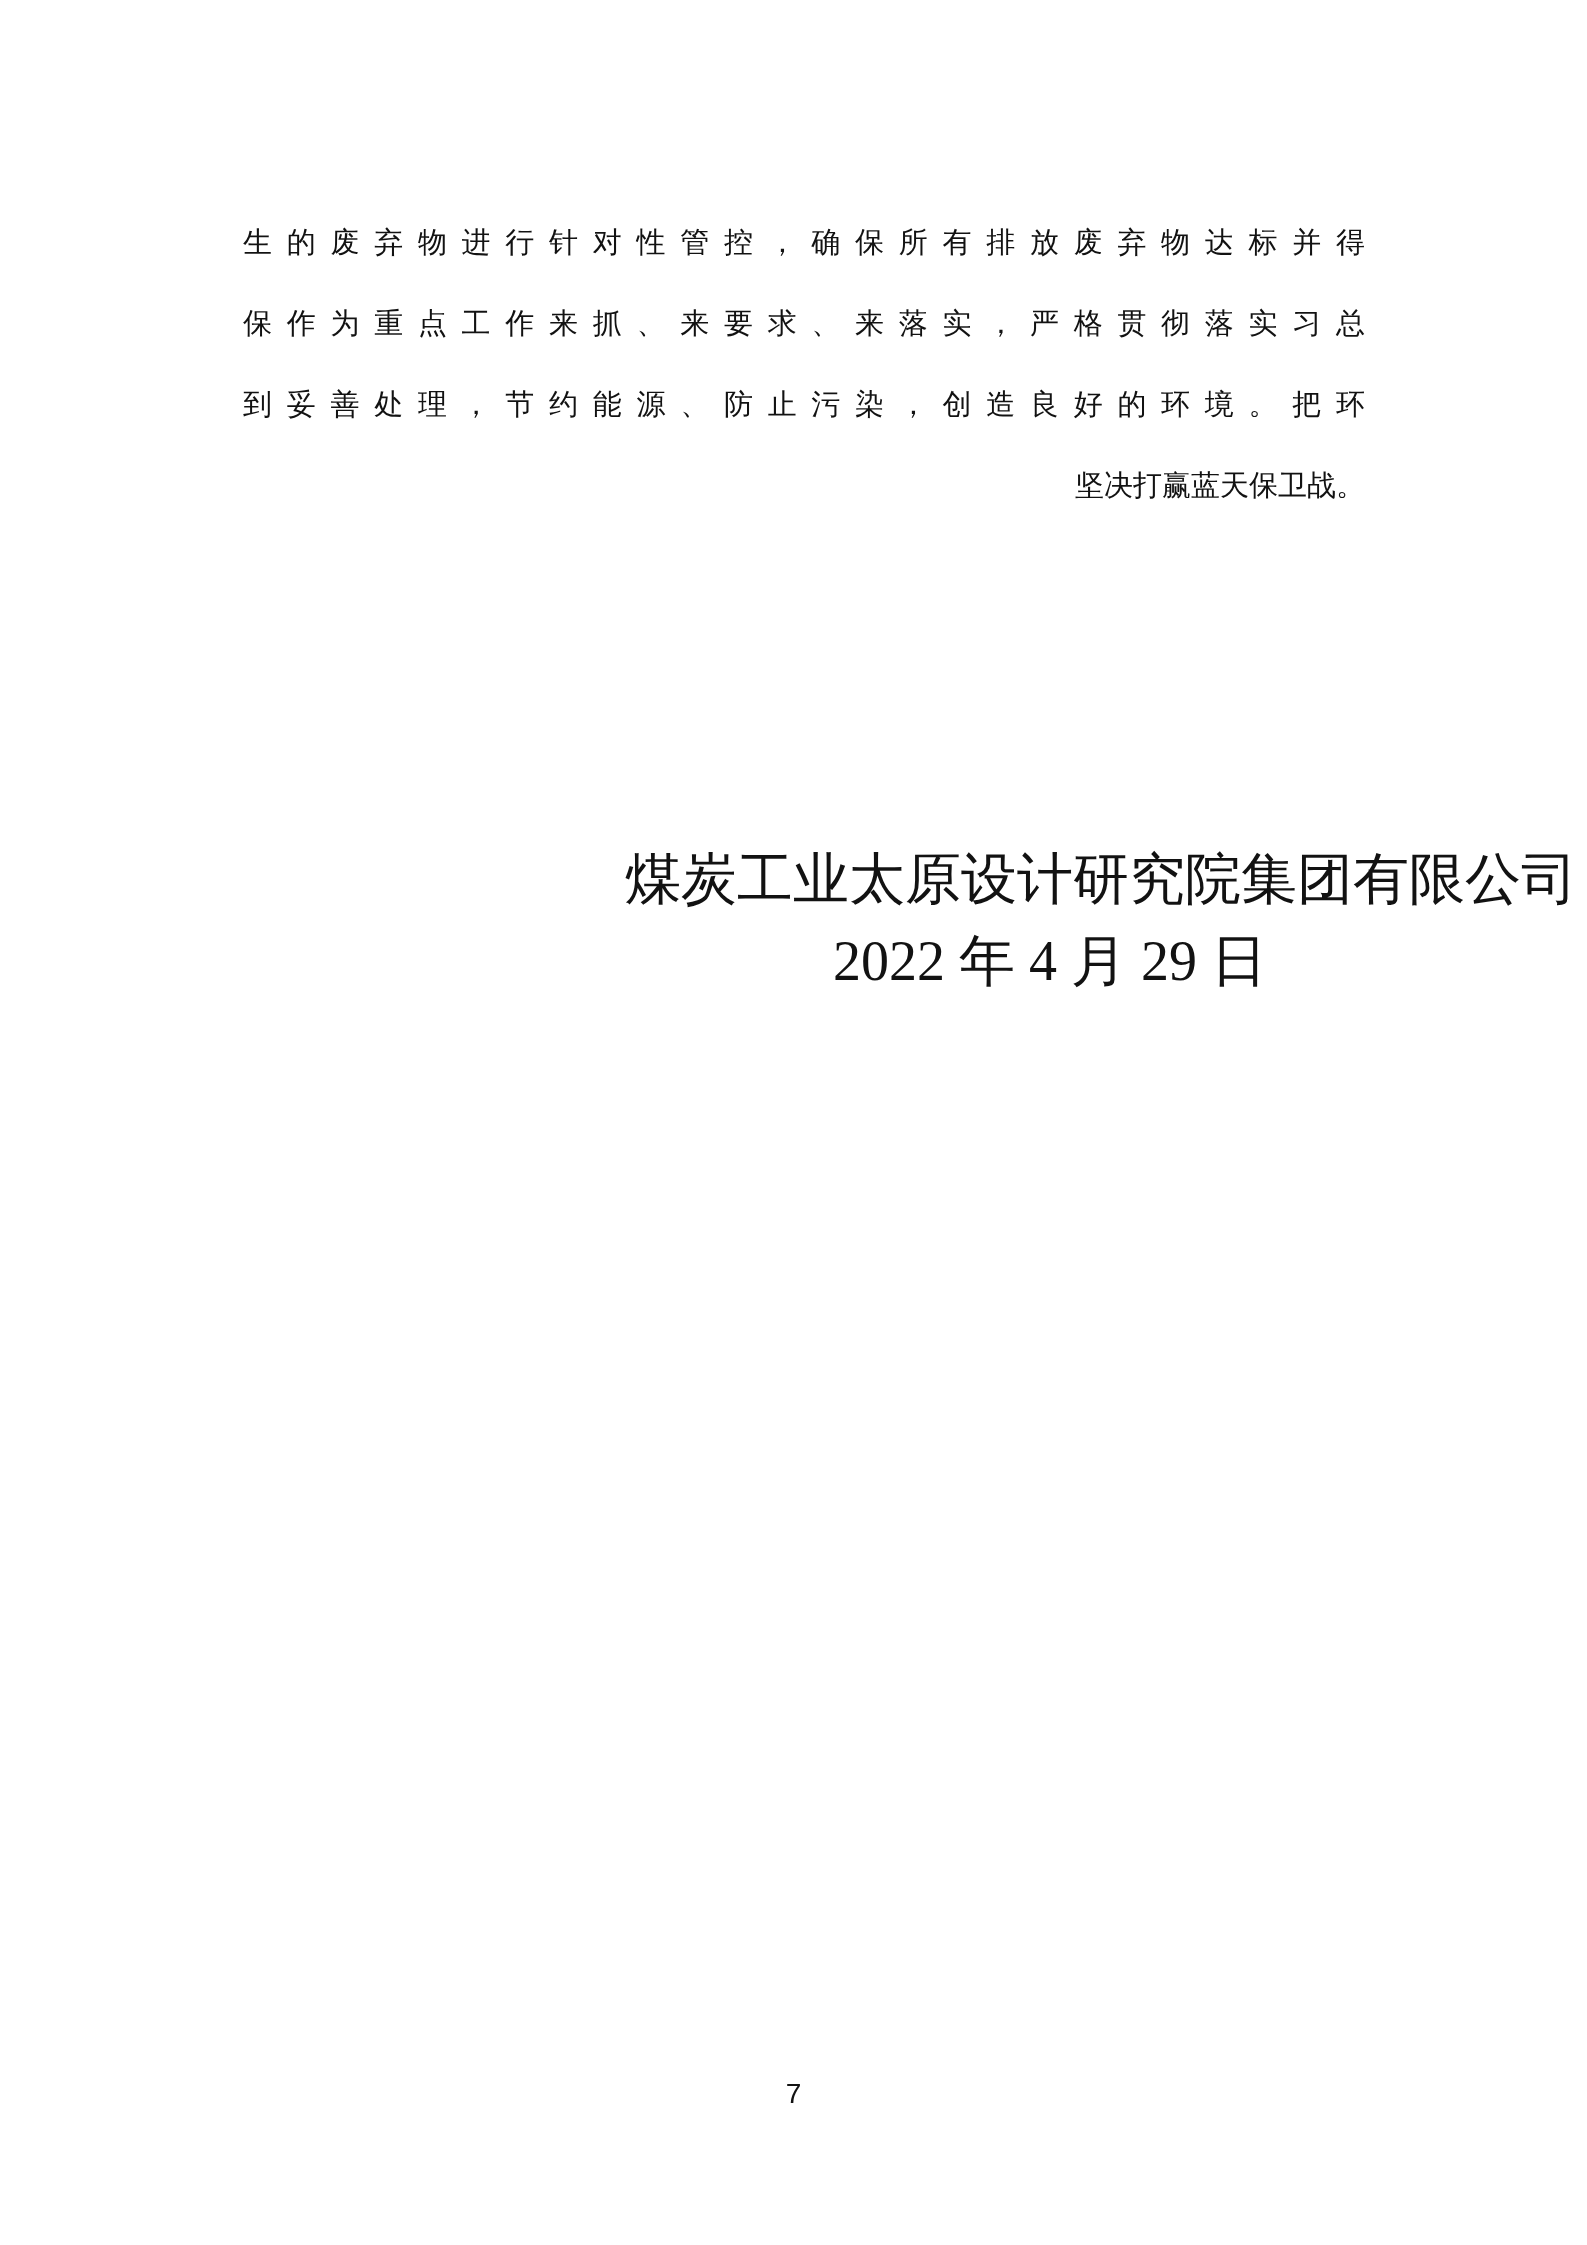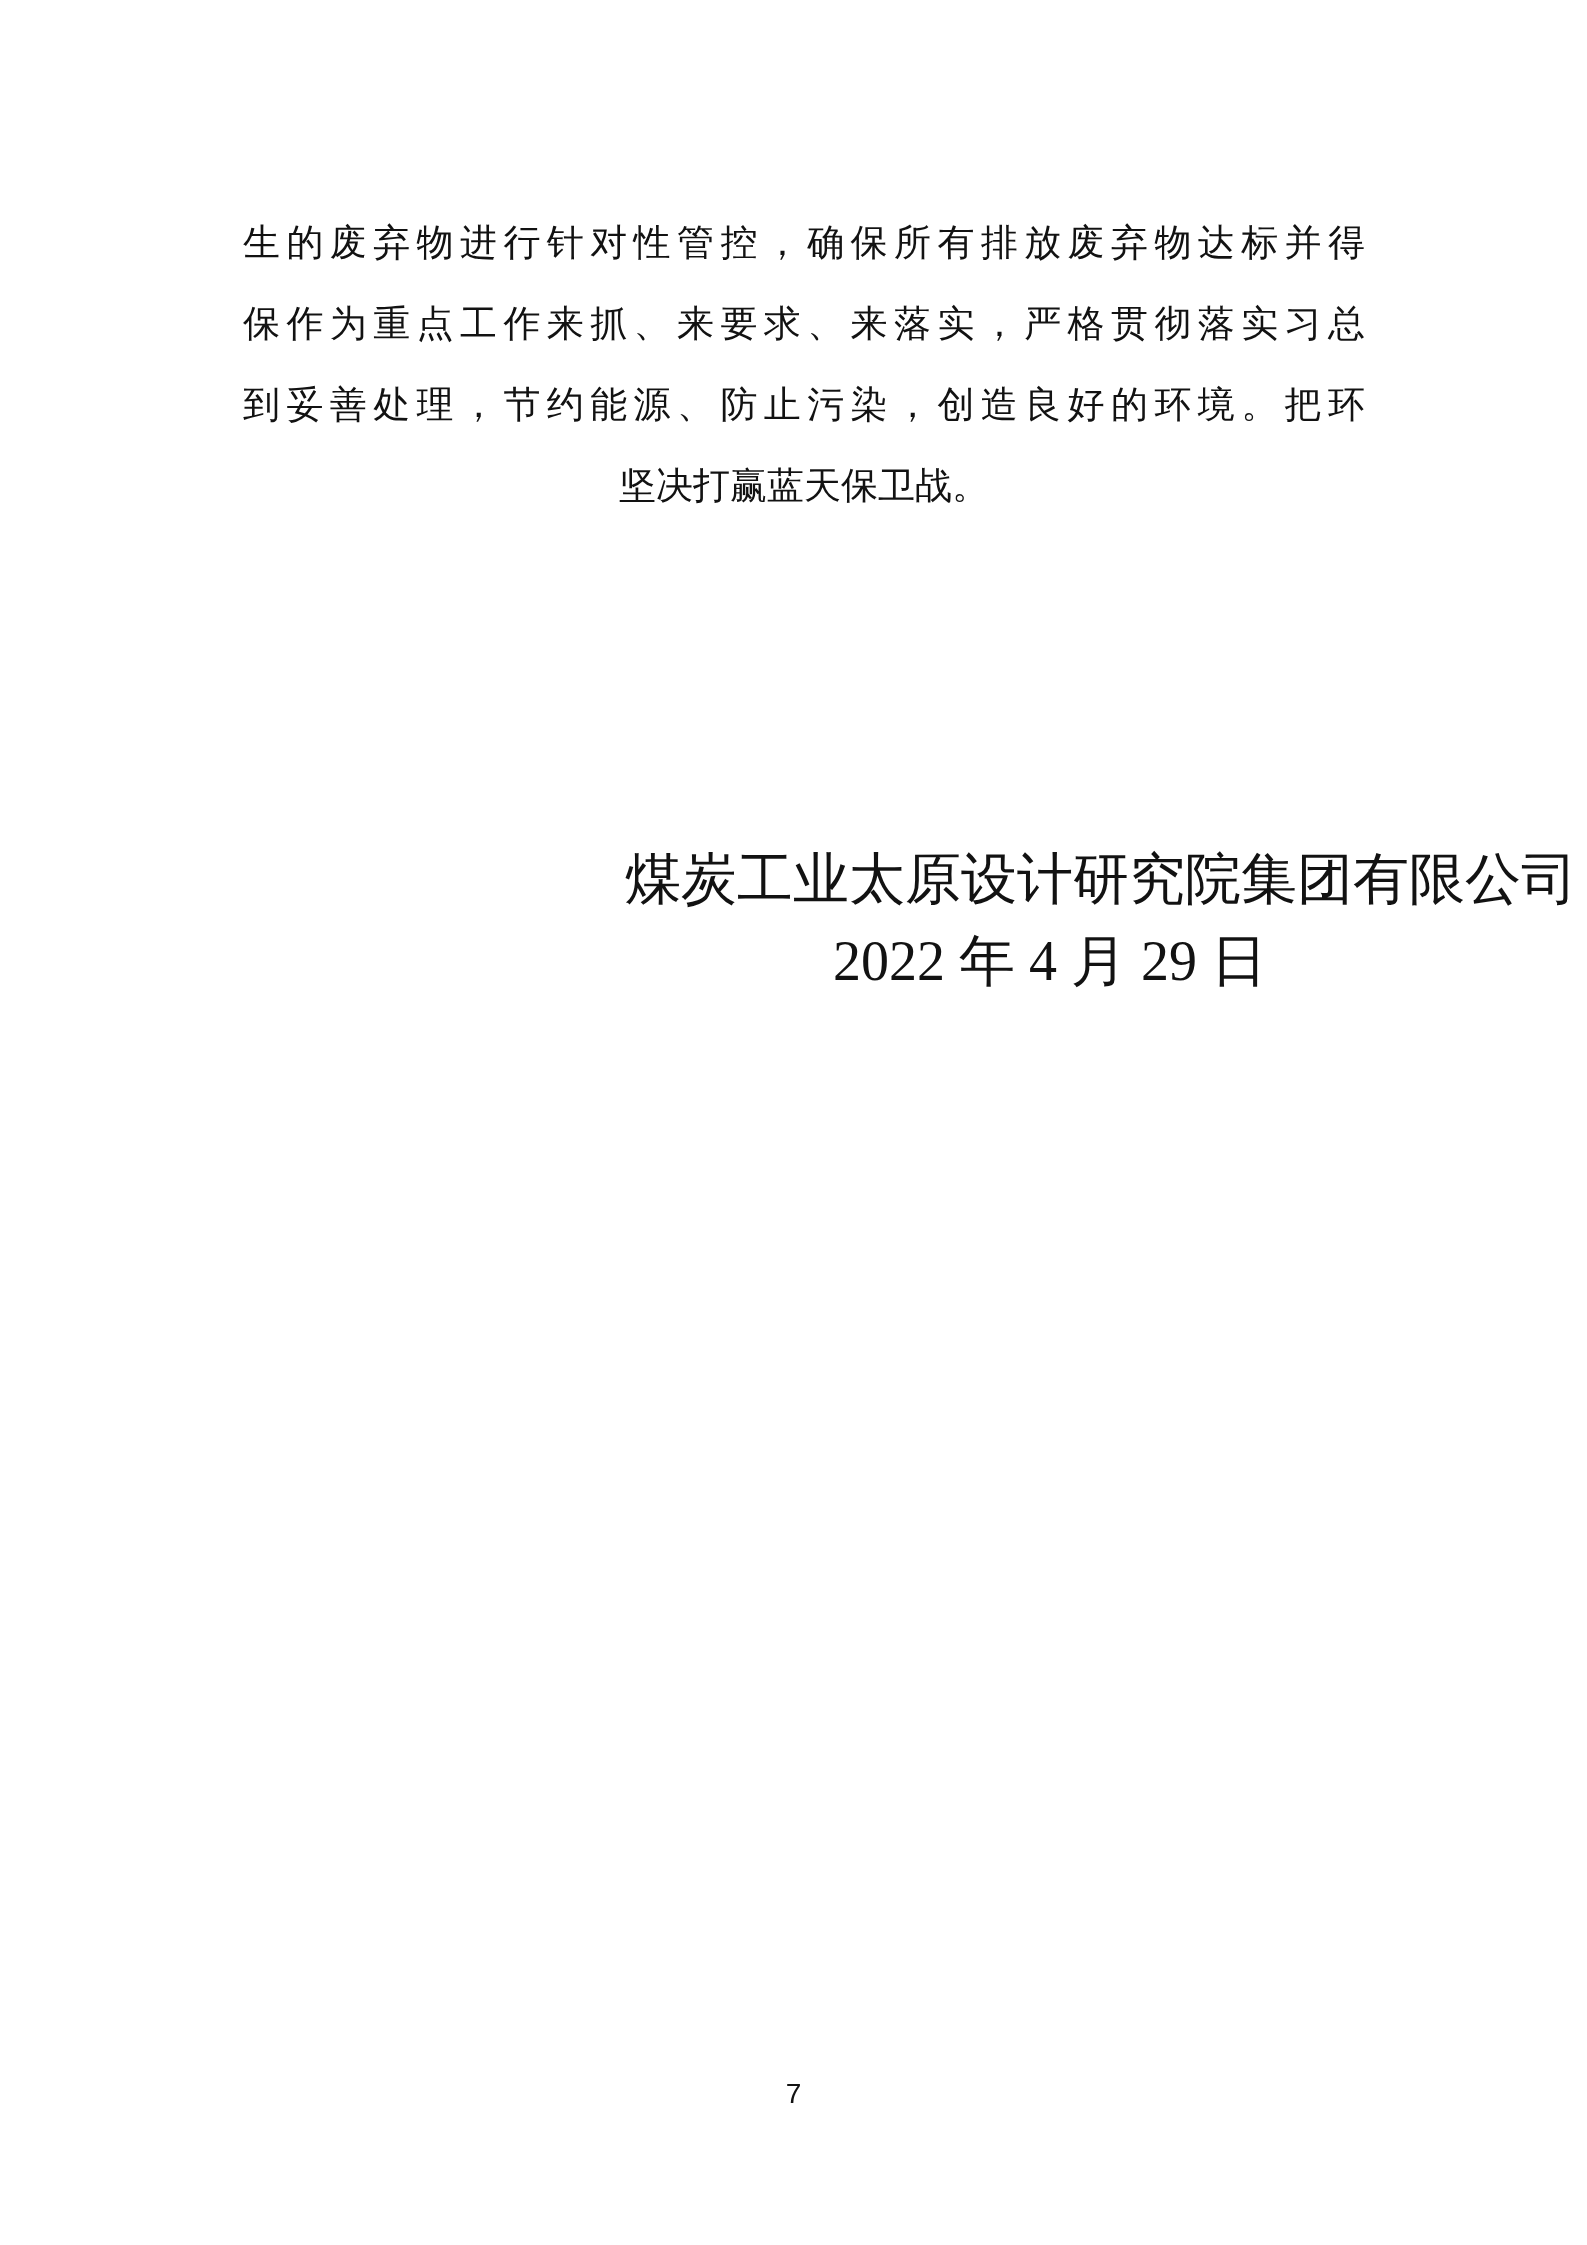--- a/index.html
+++ b/index.html
@@ -16,32 +16,32 @@
     font-family: "Liberation Serif", "DejaVu Serif", serif;
     color: #121212;
   }
   .paragraph {
     position: absolute;
     left: 243px;
     top: 202px;
     width: 1122px;
   }
   .text-line {
-    font-size: 37px;
+    font-size: 29px;
     line-height: 81px;
     height: 81px;
     white-space: nowrap;
     letter-spacing: 0;
   }
   .text-line.justified {
     text-align: justify;
     text-align-last: justify;
   }
   .text-line.last-line {
-    text-align: center;
+    text-align: right;
   }
   .sig-company {
     position: absolute;
     left: 625px;
     top: 851px;
     font-size: 56px;
     line-height: 56px;
     white-space: nowrap;
   }
   .sig-date {

